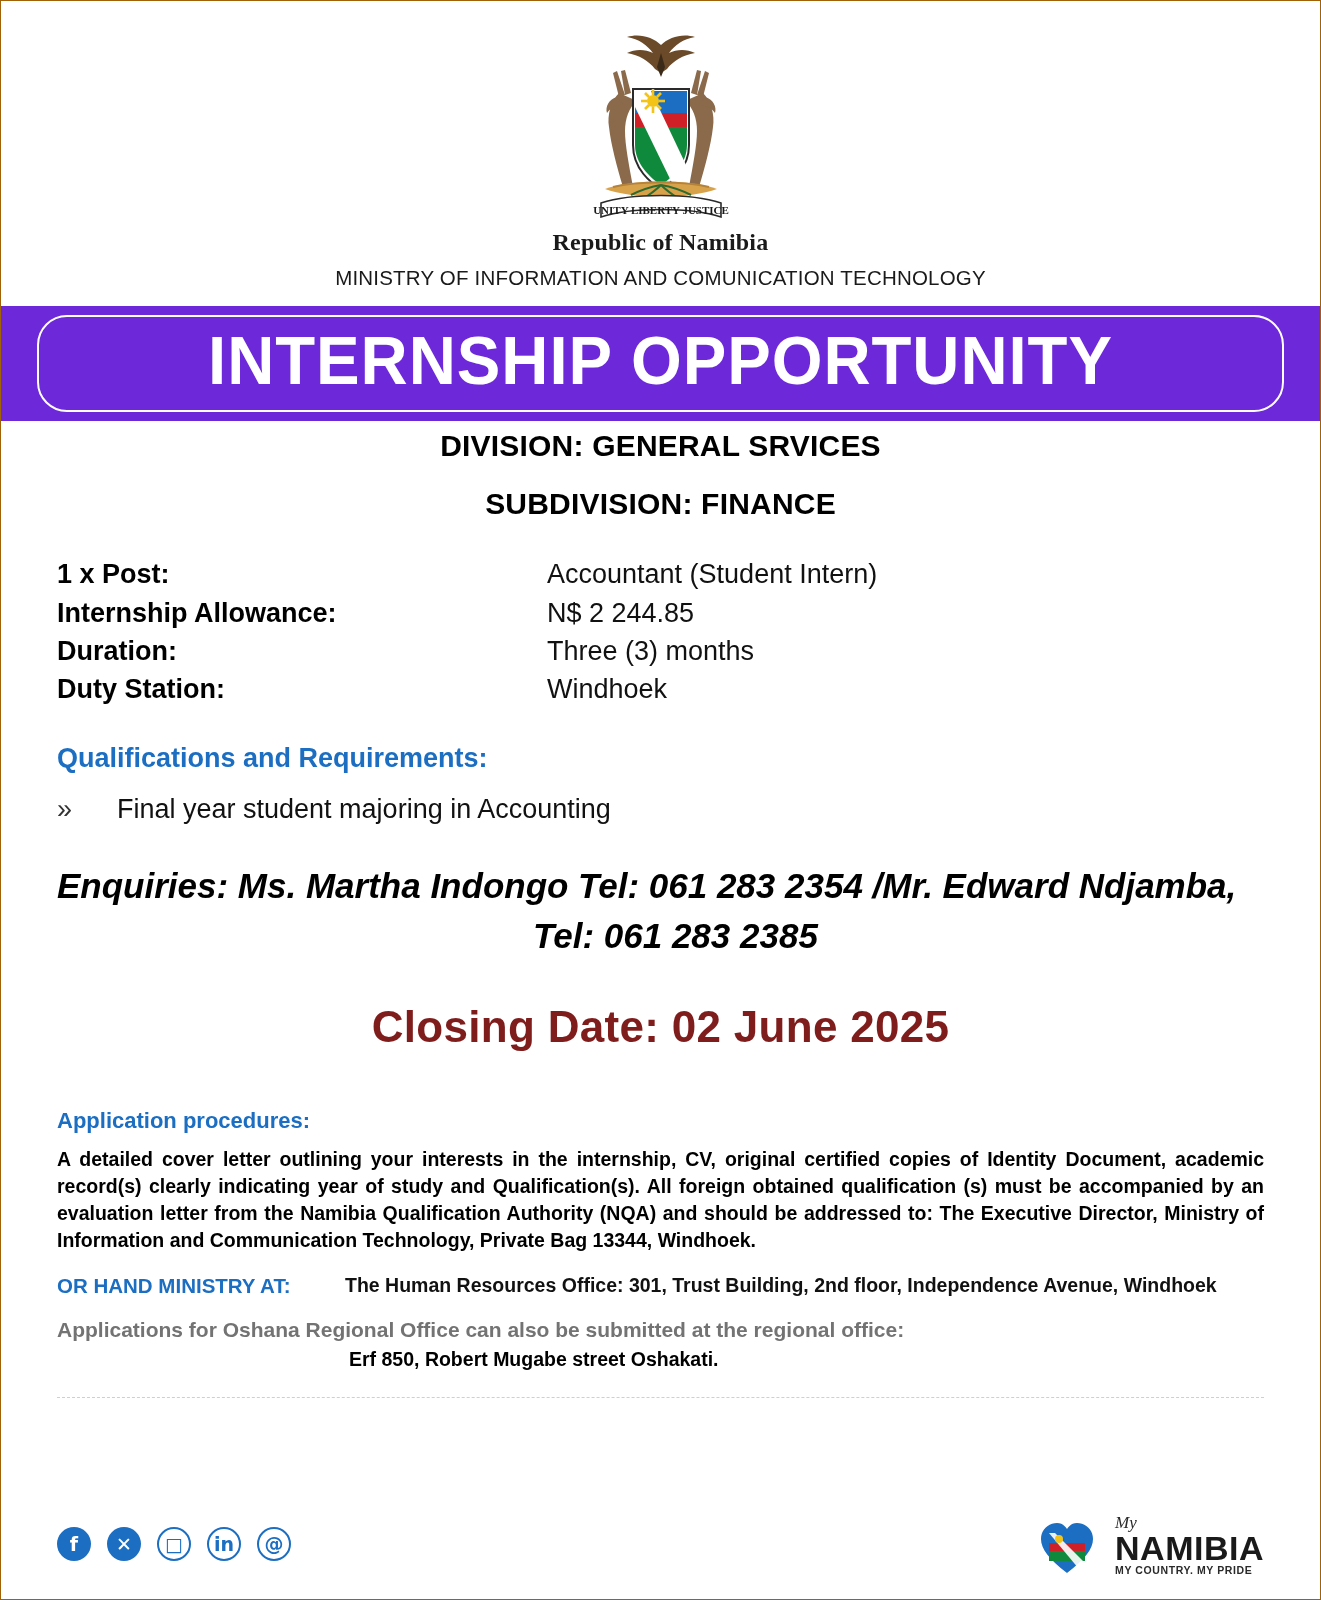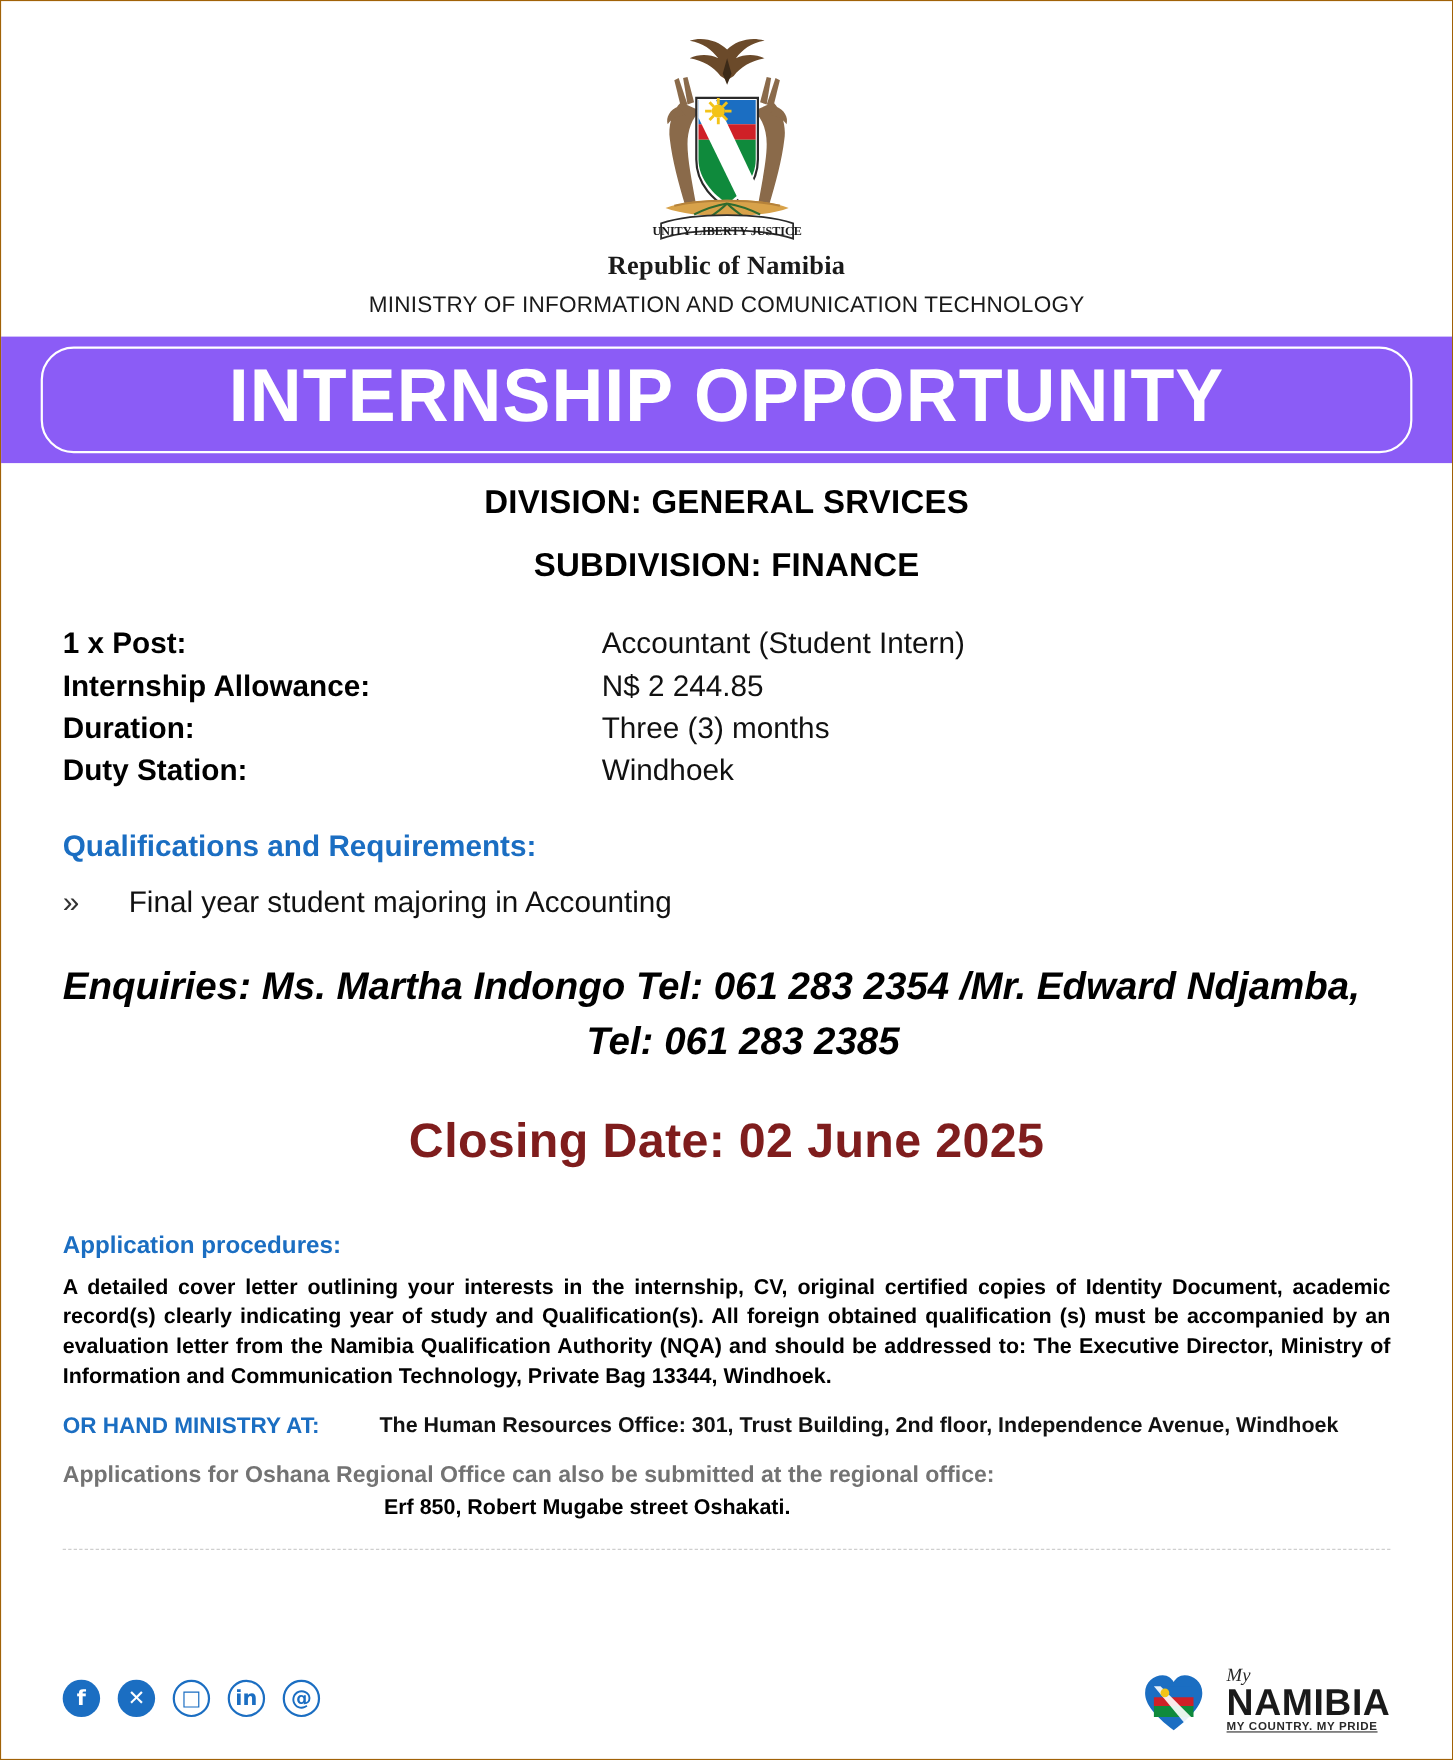--- a/index.html
+++ b/index.html
@@ -44,21 +44,21 @@
   .ministry {
     font-size: 20.5px;
     letter-spacing: .2px;
     margin-top: 10px;
     margin-bottom: 16px;
     color: #1a1a1a;
   }
 
   
   .banner-wrap {
-    background: #8b5cf6;
+    background: #6d28d9;
     padding: 9px 0;
     margin: 0;
   }
   .banner-inner {
     border: 2px solid #ffffff;
     border-radius: 30px;
     margin: 0 36px;
     padding: 8px 0 14px 0;
     text-align: center;
   }
@@ -72,21 +72,21 @@
     transform: scaleX(0.96);
   }
 
   
   .division, .subdivision {
     text-align: center;
     font-weight: bold;
     font-size: 30px;
     letter-spacing: .2px;
   }
-  .division { margin-top: 19px; }
+  .division { margin-top: 8px; }
   .subdivision { margin-top: 24px; }
 
   
   .details {
     margin: 34px 0 0 56px;
     font-size: 27px;
     line-height: 1.42;
   }
   .details .row { display: flex; }
   .details .label {
@@ -226,21 +226,20 @@
     font-size: 34px;
     font-weight: bold;
     letter-spacing: .5px;
     color: #1a1a1a;
   }
   .brand-tag {
     font-size: 10.5px;
     font-weight: bold;
     letter-spacing: .6px;
     color: #2a2a2a;
-    text-decoration: underline;
   }
 </style>
 </head>
 <body>
 
 <div class="page">
 
   <div class="header">
     <div class="crest">
       <svg viewBox="0 0 200 200" width="200" height="200" aria-hidden="true">

